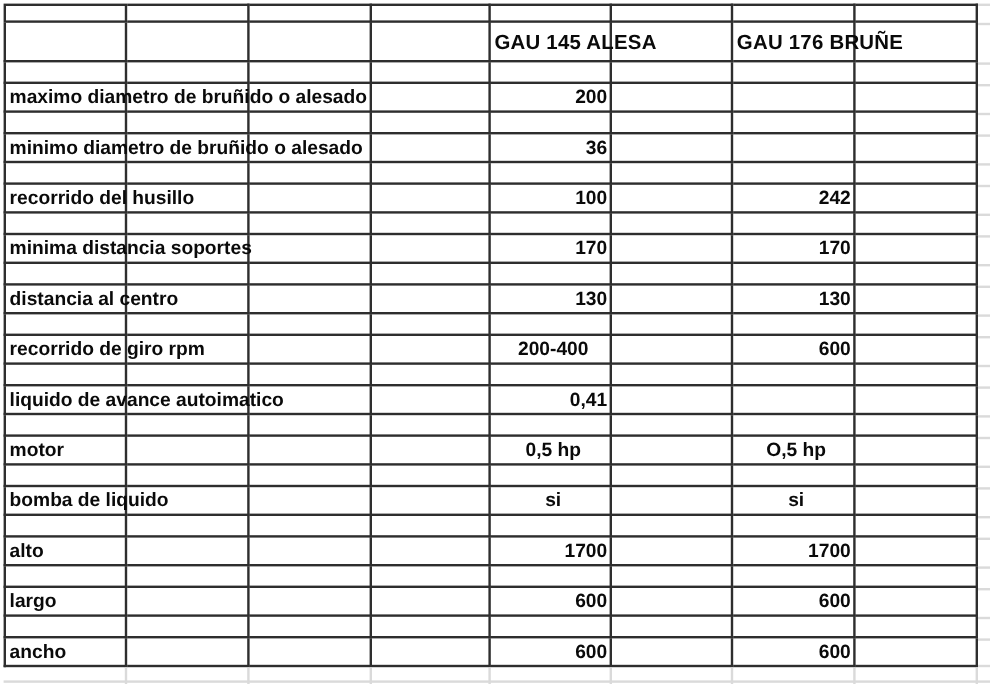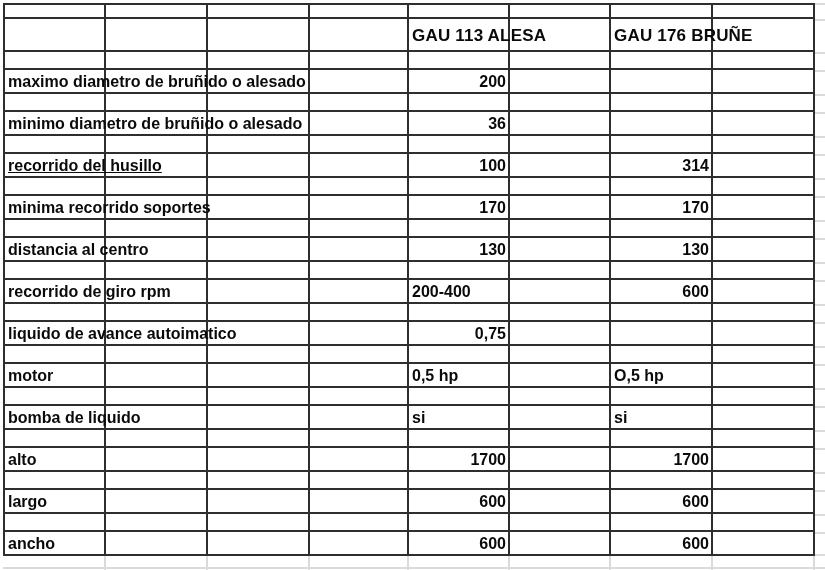--- a/index.html
+++ b/index.html
@@ -8,21 +8,21 @@
     font-family:"Liberation Sans","DejaVu Sans",sans-serif;font-weight:700;
   }
   .cell{position:absolute;box-sizing:border-box;background:transparent;
         border-right:2px solid var(--dark);border-bottom:2px solid var(--dark);}
   .cell.first-col{border-left:2px solid var(--dark);}
   .cell.first-row{border-top:2px solid var(--dark);}
   .txt{position:absolute;white-space:nowrap;font-size:16px;color:var(--ink);z-index:5;}
   .txt.hdr{font-size:17px;letter-spacing:.2px;}
   .val{position:absolute;box-sizing:border-box;white-space:nowrap;font-size:16px;color:var(--ink);z-index:5;}
   .val.right{text-align:right;padding-right:4px;}
-  .val.left{text-align:left;padding-left:3px;}
+  .val.left{text-align:center;padding-left:3px;}
   .lightseg{position:absolute;background:var(--light);z-index:1;}
 </style>
 </head>
 <body>
 
 <div id="screen" style="--dark: #2e2e2e; --light: #dadada; --ink: #0a0a0a; background: rgb(255, 255, 255);">
   <div id="grid">
       <div class="cell first-col first-row" style="left: 3px; top: 3px; width: 103px; height: 16px;"></div>
       <div class="cell first-row" style="left: 106px; top: 3px; width: 102px; height: 16px;"></div>
       <div class="cell first-row" style="left: 208px; top: 3px; width: 102px; height: 16px;"></div>
@@ -34,21 +34,21 @@
       <div class="lightseg" style="left: 815px; top: 3px; width: 10px; height: 2px;"></div>
       <div class="cell first-col" style="left: 3px; top: 19px; width: 103px; height: 33px;"></div>
       <div class="cell" style="left: 106px; top: 19px; width: 102px; height: 33px;"></div>
       <div class="cell" style="left: 208px; top: 19px; width: 102px; height: 33px;"></div>
       <div class="cell" style="left: 310px; top: 19px; width: 99px; height: 33px;"></div>
       <div class="cell" style="left: 409px; top: 19px; width: 101px; height: 33px;"></div>
       <div class="cell" style="left: 510px; top: 19px; width: 101px; height: 33px;"></div>
       <div class="cell" style="left: 611px; top: 19px; width: 102px; height: 33px;"></div>
       <div class="cell" style="left: 713px; top: 19px; width: 102px; height: 33px;"></div>
       <div class="lightseg" style="left: 815px; top: 19px; width: 10px; height: 2px;"></div>
-      <div class="txt hdr" style="left: 412px; top: 19px; line-height: 33px;">GAU 113 ALESA</div>
+      <div class="txt hdr" style="left: 412px; top: 19px; line-height: 33px;">GAU 145 ALESA</div>
       <div class="txt hdr" style="left: 614px; top: 19px; line-height: 33px;">GAU 176 BRUÑE</div>
       <div class="cell first-col" style="left: 3px; top: 52px; width: 103px; height: 18px;"></div>
       <div class="cell" style="left: 106px; top: 52px; width: 102px; height: 18px;"></div>
       <div class="cell" style="left: 208px; top: 52px; width: 102px; height: 18px;"></div>
       <div class="cell" style="left: 310px; top: 52px; width: 99px; height: 18px;"></div>
       <div class="cell" style="left: 409px; top: 52px; width: 101px; height: 18px;"></div>
       <div class="cell" style="left: 510px; top: 52px; width: 101px; height: 18px;"></div>
       <div class="cell" style="left: 611px; top: 52px; width: 102px; height: 18px;"></div>
       <div class="cell" style="left: 713px; top: 52px; width: 102px; height: 18px;"></div>
       <div class="lightseg" style="left: 815px; top: 52px; width: 10px; height: 2px;"></div>
@@ -94,42 +94,42 @@
       <div class="lightseg" style="left: 815px; top: 136px; width: 10px; height: 2px;"></div>
       <div class="cell first-col" style="left: 3px; top: 154px; width: 103px; height: 24px;"></div>
       <div class="cell" style="left: 106px; top: 154px; width: 102px; height: 24px;"></div>
       <div class="cell" style="left: 208px; top: 154px; width: 102px; height: 24px;"></div>
       <div class="cell" style="left: 310px; top: 154px; width: 99px; height: 24px;"></div>
       <div class="cell" style="left: 409px; top: 154px; width: 101px; height: 24px;"></div>
       <div class="cell" style="left: 510px; top: 154px; width: 101px; height: 24px;"></div>
       <div class="cell" style="left: 611px; top: 154px; width: 102px; height: 24px;"></div>
       <div class="cell" style="left: 713px; top: 154px; width: 102px; height: 24px;"></div>
       <div class="lightseg" style="left: 815px; top: 154px; width: 10px; height: 2px;"></div>
-      <div class="txt" style="left: 8px; top: 154px; line-height: 24px; text-decoration: underline;">recorrido del husillo</div>
+      <div class="txt" style="left: 8px; top: 154px; line-height: 24px;">recorrido del husillo</div>
       <div class="val right" style="left: 409px; top: 154px; width: 101px; line-height: 24px;">100</div>
-      <div class="val right" style="left: 611px; top: 154px; width: 102px; line-height: 24px;">314</div>
+      <div class="val right" style="left: 611px; top: 154px; width: 102px; line-height: 24px;">242</div>
       <div class="cell first-col" style="left: 3px; top: 178px; width: 103px; height: 18px;"></div>
       <div class="cell" style="left: 106px; top: 178px; width: 102px; height: 18px;"></div>
       <div class="cell" style="left: 208px; top: 178px; width: 102px; height: 18px;"></div>
       <div class="cell" style="left: 310px; top: 178px; width: 99px; height: 18px;"></div>
       <div class="cell" style="left: 409px; top: 178px; width: 101px; height: 18px;"></div>
       <div class="cell" style="left: 510px; top: 178px; width: 101px; height: 18px;"></div>
       <div class="cell" style="left: 611px; top: 178px; width: 102px; height: 18px;"></div>
       <div class="cell" style="left: 713px; top: 178px; width: 102px; height: 18px;"></div>
       <div class="lightseg" style="left: 815px; top: 178px; width: 10px; height: 2px;"></div>
       <div class="cell first-col" style="left: 3px; top: 196px; width: 103px; height: 24px;"></div>
       <div class="cell" style="left: 106px; top: 196px; width: 102px; height: 24px;"></div>
       <div class="cell" style="left: 208px; top: 196px; width: 102px; height: 24px;"></div>
       <div class="cell" style="left: 310px; top: 196px; width: 99px; height: 24px;"></div>
       <div class="cell" style="left: 409px; top: 196px; width: 101px; height: 24px;"></div>
       <div class="cell" style="left: 510px; top: 196px; width: 101px; height: 24px;"></div>
       <div class="cell" style="left: 611px; top: 196px; width: 102px; height: 24px;"></div>
       <div class="cell" style="left: 713px; top: 196px; width: 102px; height: 24px;"></div>
       <div class="lightseg" style="left: 815px; top: 196px; width: 10px; height: 2px;"></div>
-      <div class="txt" style="left: 8px; top: 196px; line-height: 24px;">minima recorrido soportes</div>
+      <div class="txt" style="left: 8px; top: 196px; line-height: 24px;">minima distancia soportes</div>
       <div class="val right" style="left: 409px; top: 196px; width: 101px; line-height: 24px;">170</div>
       <div class="val right" style="left: 611px; top: 196px; width: 102px; line-height: 24px;">170</div>
       <div class="cell first-col" style="left: 3px; top: 220px; width: 103px; height: 18px;"></div>
       <div class="cell" style="left: 106px; top: 220px; width: 102px; height: 18px;"></div>
       <div class="cell" style="left: 208px; top: 220px; width: 102px; height: 18px;"></div>
       <div class="cell" style="left: 310px; top: 220px; width: 99px; height: 18px;"></div>
       <div class="cell" style="left: 409px; top: 220px; width: 101px; height: 18px;"></div>
       <div class="cell" style="left: 510px; top: 220px; width: 101px; height: 18px;"></div>
       <div class="cell" style="left: 611px; top: 220px; width: 102px; height: 18px;"></div>
       <div class="cell" style="left: 713px; top: 220px; width: 102px; height: 18px;"></div>
@@ -179,21 +179,21 @@
       <div class="cell first-col" style="left: 3px; top: 322px; width: 103px; height: 24px;"></div>
       <div class="cell" style="left: 106px; top: 322px; width: 102px; height: 24px;"></div>
       <div class="cell" style="left: 208px; top: 322px; width: 102px; height: 24px;"></div>
       <div class="cell" style="left: 310px; top: 322px; width: 99px; height: 24px;"></div>
       <div class="cell" style="left: 409px; top: 322px; width: 101px; height: 24px;"></div>
       <div class="cell" style="left: 510px; top: 322px; width: 101px; height: 24px;"></div>
       <div class="cell" style="left: 611px; top: 322px; width: 102px; height: 24px;"></div>
       <div class="cell" style="left: 713px; top: 322px; width: 102px; height: 24px;"></div>
       <div class="lightseg" style="left: 815px; top: 322px; width: 10px; height: 2px;"></div>
       <div class="txt" style="left: 8px; top: 322px; line-height: 24px;">liquido de avance autoimatico</div>
-      <div class="val right" style="left: 409px; top: 322px; width: 101px; line-height: 24px;">0,75</div>
+      <div class="val right" style="left: 409px; top: 322px; width: 101px; line-height: 24px;">0,41</div>
       <div class="cell first-col" style="left: 3px; top: 346px; width: 103px; height: 18px;"></div>
       <div class="cell" style="left: 106px; top: 346px; width: 102px; height: 18px;"></div>
       <div class="cell" style="left: 208px; top: 346px; width: 102px; height: 18px;"></div>
       <div class="cell" style="left: 310px; top: 346px; width: 99px; height: 18px;"></div>
       <div class="cell" style="left: 409px; top: 346px; width: 101px; height: 18px;"></div>
       <div class="cell" style="left: 510px; top: 346px; width: 101px; height: 18px;"></div>
       <div class="cell" style="left: 611px; top: 346px; width: 102px; height: 18px;"></div>
       <div class="cell" style="left: 713px; top: 346px; width: 102px; height: 18px;"></div>
       <div class="lightseg" style="left: 815px; top: 346px; width: 10px; height: 2px;"></div>
       <div class="cell first-col" style="left: 3px; top: 364px; width: 103px; height: 24px;"></div>

